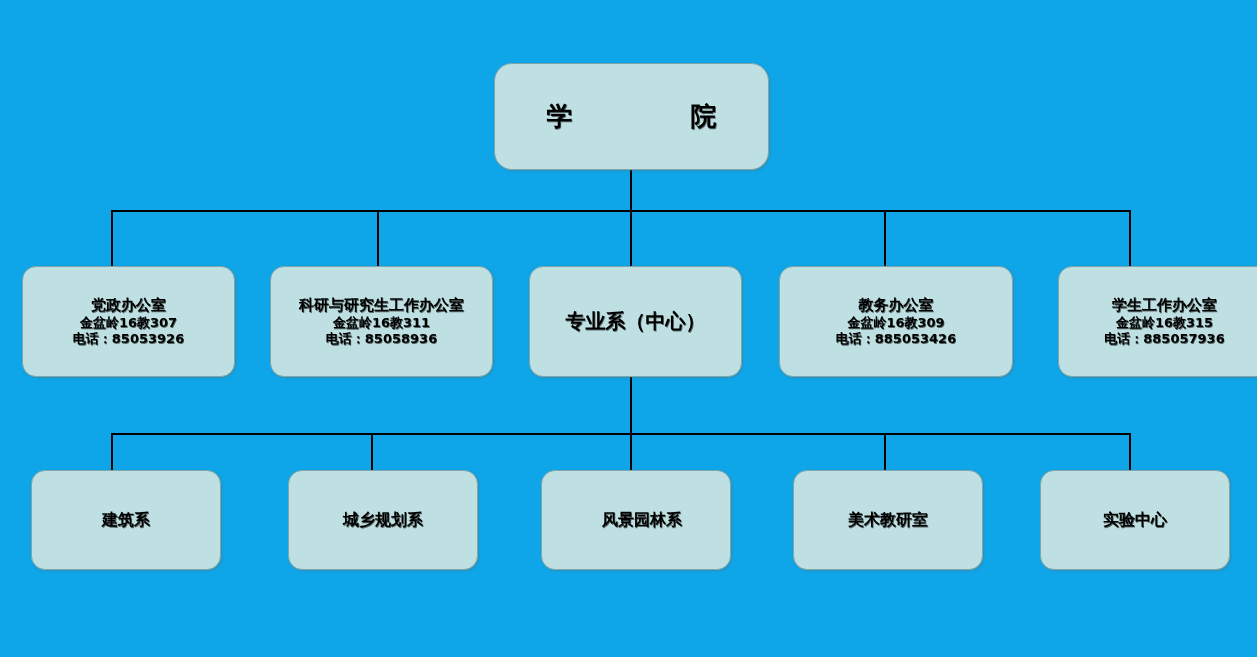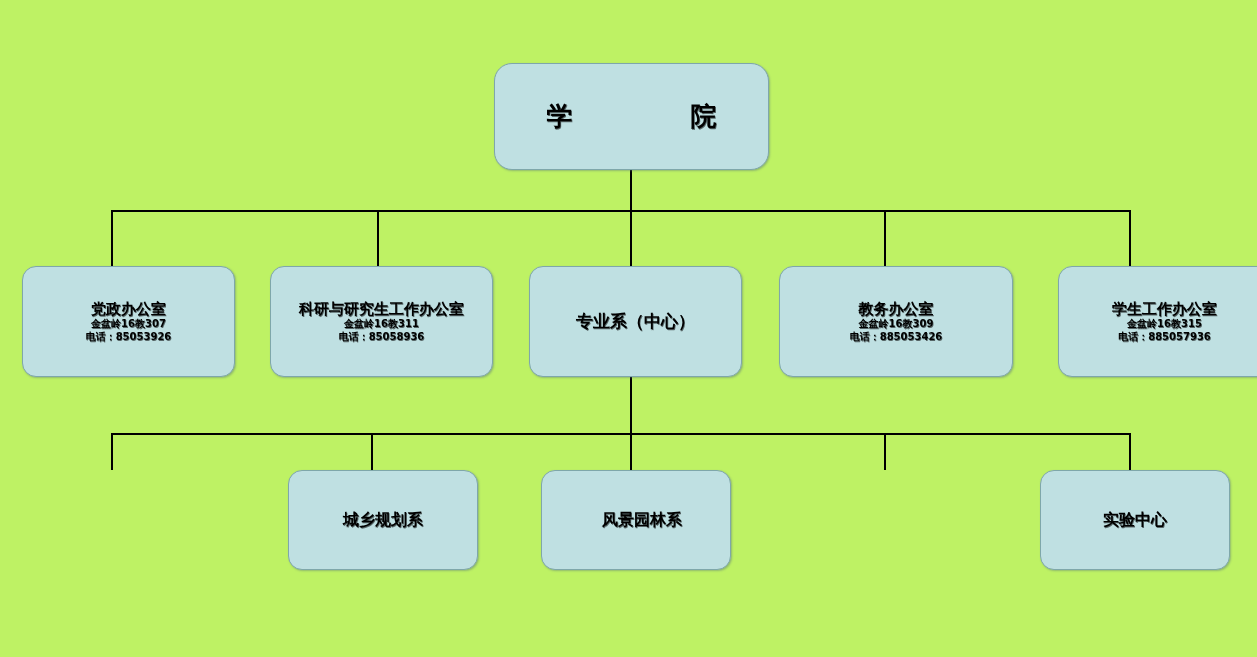--- a/index.html
+++ b/index.html
@@ -7,21 +7,21 @@
     padding: 0;
     background: #ffffff;
   }
   body {
     font-family: "DejaVu Sans", "Liberation Sans", sans-serif;
   }
   #canvas {
     position: relative;
     width: 1257px;
     height: 657px;
-    background: #bef264;
+    background: #0ea5e9;
     overflow: hidden;
   }
   .node {
     position: absolute;
     box-sizing: border-box;
     background: #bfe0e2;
     border: 1.4px solid #7fa7aa;
     border-radius: 14px;
     display: flex;
     flex-direction: column;
@@ -51,38 +51,38 @@
     letter-spacing: 22px;
     text-indent: 22px;
   }
   
   .node.office {
     top: 266px;
     height: 111px;
     width: 213px;
   }
   .node.office .line {
-    font-size: 10px;
+    font-size: 13px;
     font-weight: bold;
   }
   .node.office .line.l1 { font-size: 15px; text-align: right; }
   .node.office .line.l2 { letter-spacing: 0px; }
   .node.office .line.l3 { letter-spacing: 0px; }
   
   .node.office.wide { width: 223px; }
   .node.office.wide .line.l1 { font-weight: bold; font-size: 15px; }
   
   .node.center-dept {
     left: 529px;
     top: 266px;
     width: 213px;
     height: 111px;
   }
   .node.center-dept .line {
-    font-size: 17px;
+    font-size: 20px;
     font-weight: bold;
   }
   
   .node.dept {
     top: 470px;
     height: 100px;
     width: 190px;
   }
   .node.dept .line {
     font-size: 16px;
@@ -142,27 +142,33 @@
     <span class="line l2">金盆岭16教309</span>
     <span class="line l3">电话：885053426</span>
   </div>
 
   <div class="node office" style="left:1024px; width:213px;margin-left:34px;">
     <span class="line l1">学生工作办公室</span>
     <span class="line l2">金盆岭16教315</span>
     <span class="line l3">电话：885057936</span>
   </div>
 
+  <div class="node dept" style="left:31px;">
+    <span class="line">建筑系</span>
+  </div>
 
   <div class="node dept" style="left:288px;">
     <span class="line">城乡规划系</span>
   </div>
 
   <div class="node dept" style="left:541px;padding-left:12px;">
     <span class="line">风景园林系</span>
   </div>
 
+  <div class="node dept" style="left:793px;">
+    <span class="line">美术教研室</span>
+  </div>
 
   <div class="node dept" style="left:1040px;">
     <span class="line">实验中心</span>
   </div>
 
 </div>
 
 </body></html>

